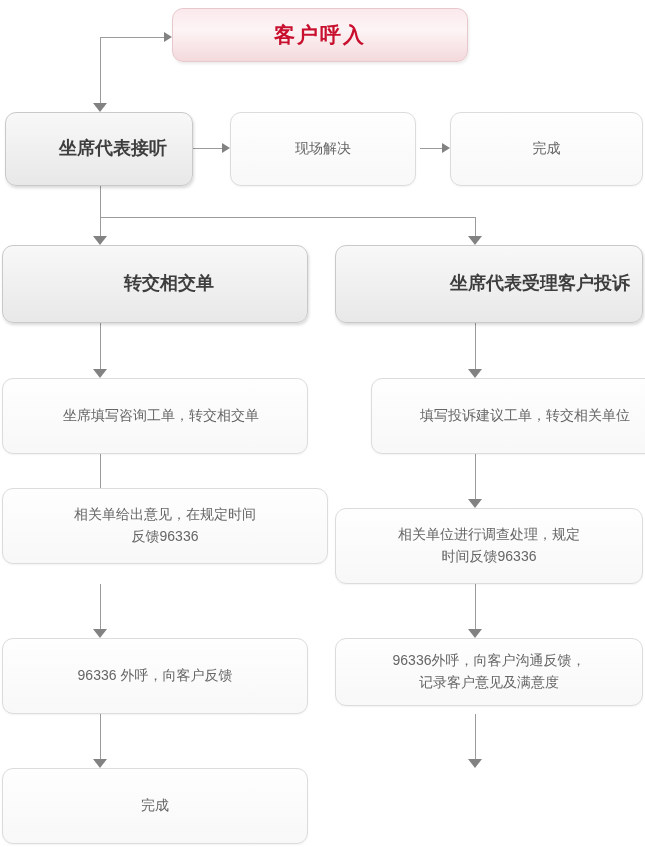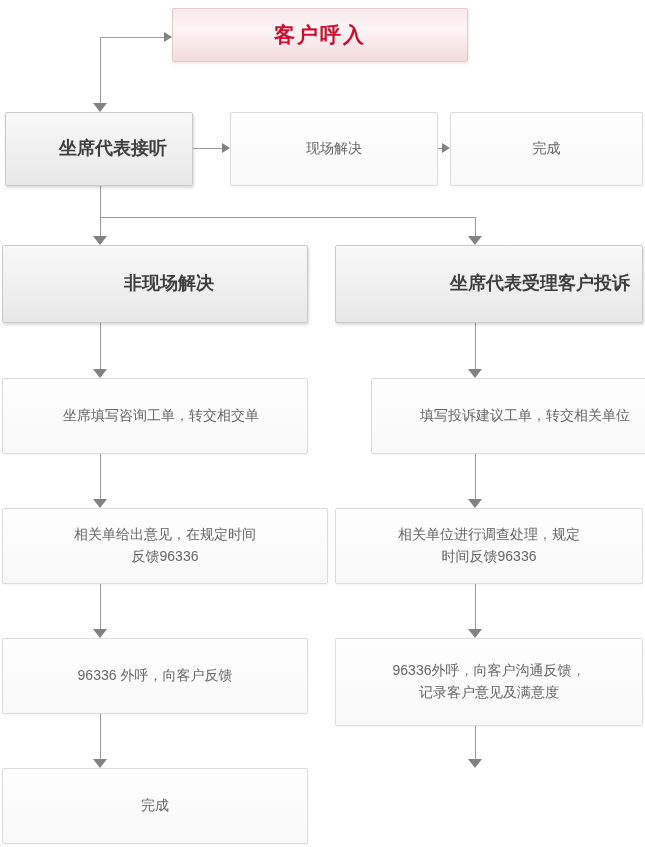--- a/index.html
+++ b/index.html
@@ -34,21 +34,21 @@
     border-bottom: 5px solid transparent;
     border-left: 8px solid var(--arrow-gray, #828282);
   }
   
   .node {
     position: absolute;
     display: flex;
     align-items: center;
     justify-content: center;
     box-sizing: border-box;
-    border-radius: 2px;
+    border-radius: 11px;
     text-align: center;
   }
   .node .lbl {
     white-space: pre-line;
     line-height: 1.55;
     padding: 0 12px;
   }
   .node.plain {
     background: linear-gradient(#fefefe, #f8f8f8);
     border: 1px solid #dcdcdc;
@@ -116,59 +116,59 @@
   <div class="arrow-down" style="left:468px; top:759px;"></div>
 
   <div class="node title" style="left:172px; top:8px; width:296px; height:54px;">
     <span class="lbl">客户呼入</span>
   </div>
 
   <div class="node header" style="left:5px; top:112px; width:188px; height:74px;">
     <span class="lbl">坐席代表接听</span>
   </div>
 
-  <div class="node plain" style="left:230px; top:112px; width:208px; height:74px;">
+  <div class="node plain" style="left:230px; top:112px; width:186px; height:74px;">
     <span class="lbl">现场解决</span>
   </div>
 
   <div class="node plain" style="left:450px; top:112px; width:193px; height:74px;">
     <span class="lbl">完成</span>
   </div>
 
   <div class="node header" style="left:2px; top:245px; width:306px; height:78px;">
-    <span class="lbl">非现场解决</span>
+    <span class="lbl">转交相交单</span>
   </div>
 
   <div class="node header" style="left:335px; top:245px; width:308px; height:78px;justify-content:flex-end;">
     <span class="lbl">坐席代表受理客户投诉</span>
   </div>
 
   <div class="node plain" style="left:2px; top:378px; width:306px; height:76px;padding-left:12px;">
     <span class="lbl">坐席填写咨询工单，转交相交单</span>
   </div>
 
   <div class="node plain" style="left:335px; top:378px; width:308px; height:76px;margin-left:36px;">
     <span class="lbl">填写投诉建议工单，转交相关单位</span>
   </div>
 
-  <div class="node plain" style="left:2px; top:508px; width:326px; height:76px;align-items:center;">
+  <div class="node plain" style="left:2px; top:488px; width:326px; height:76px;align-items:center;">
     <span class="lbl">相关单给出意见，在规定时间
 反馈96336</span>
   </div>
 
   <div class="node plain" style="left:335px; top:508px; width:308px; height:76px;">
     <span class="lbl">相关单位进行调查处理，规定
 时间反馈96336</span>
   </div>
 
   <div class="node plain" style="left:2px; top:638px; width:306px; height:76px;">
     <span class="lbl">96336 外呼，向客户反馈</span>
   </div>
 
-  <div class="node plain" style="left:335px; top:638px; width:308px; height:88px;">
+  <div class="node plain" style="left:335px; top:638px; width:308px; height:68px;">
     <span class="lbl">96336外呼，向客户沟通反馈，
 记录客户意见及满意度</span>
   </div>
 
   <div class="node plain" style="left:2px; top:768px; width:306px; height:76px;">
     <span class="lbl">完成</span>
   </div>
 
 
 </div>

